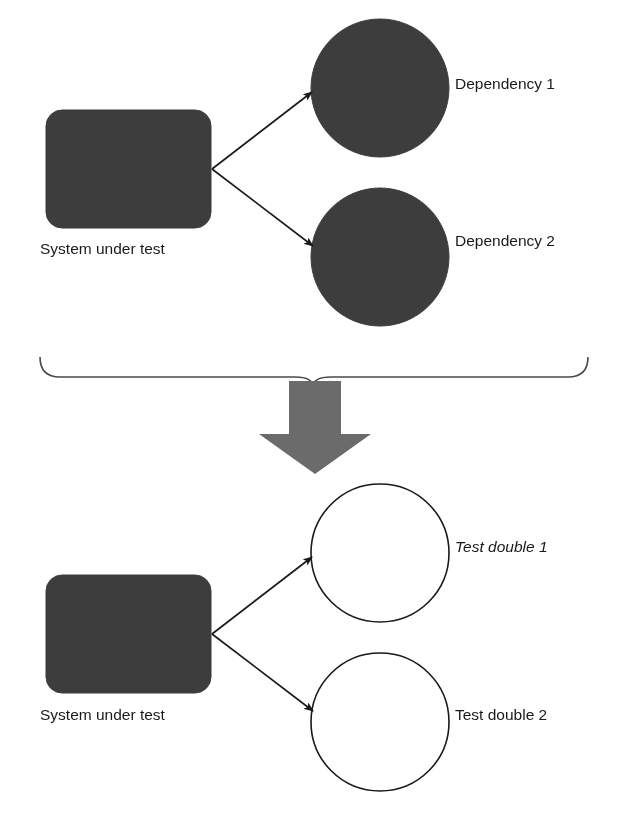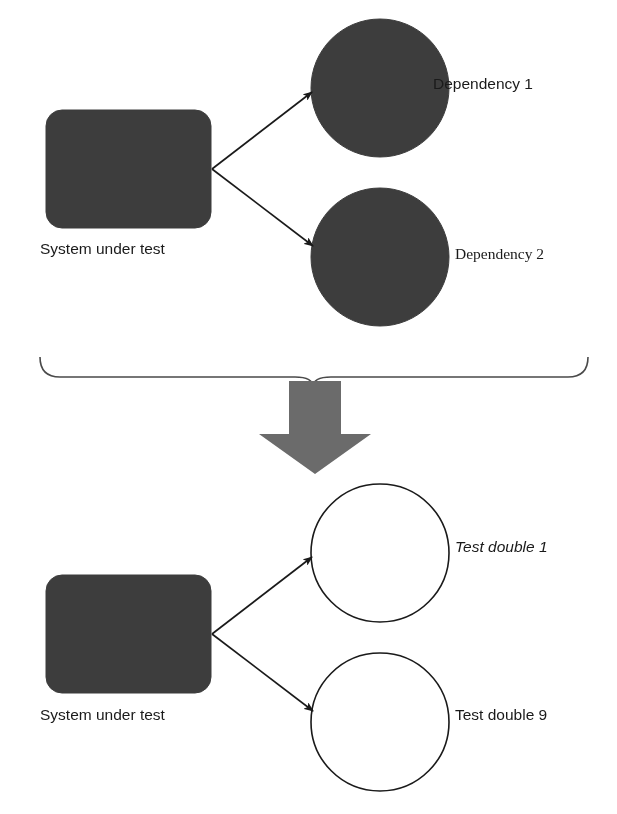--- a/index.html
+++ b/index.html
@@ -29,28 +29,27 @@
     font-size: 15.5px;
     color: #1a1a1a;
     white-space: nowrap;
     line-height: 1.2;
   }
   .sut-label-top {
     left: 40px;
     top: 240px;
   }
   .dep1-label {
-    left: 433px;
+    left: 455px;
     top: 75px;
     text-align: right;
   }
   .dep2-label {
     left: 455px;
-    top: 245px;
-    font-family: Liberation Serif, serif;
+    top: 232px;
   }
   .sut-label-bottom {
     left: 40px;
     top: 706px;
   }
   .td1-label {
     left: 455px;
     top: 538px;
     font-style: italic;
   }
@@ -99,15 +98,15 @@
   <div class="node-label sut-label-top">System under test</div>
 
   <div class="node-label dep1-label">Dependency 1</div>
 
   <div class="node-label dep2-label">Dependency 2</div>
 
   <div class="node-label sut-label-bottom">System under test</div>
 
   <div class="node-label td1-label">Test double 1</div>
 
-  <div class="node-label td2-label">Test double 9</div>
+  <div class="node-label td2-label">Test double 2</div>
 
 </div>
 
 </body></html>

